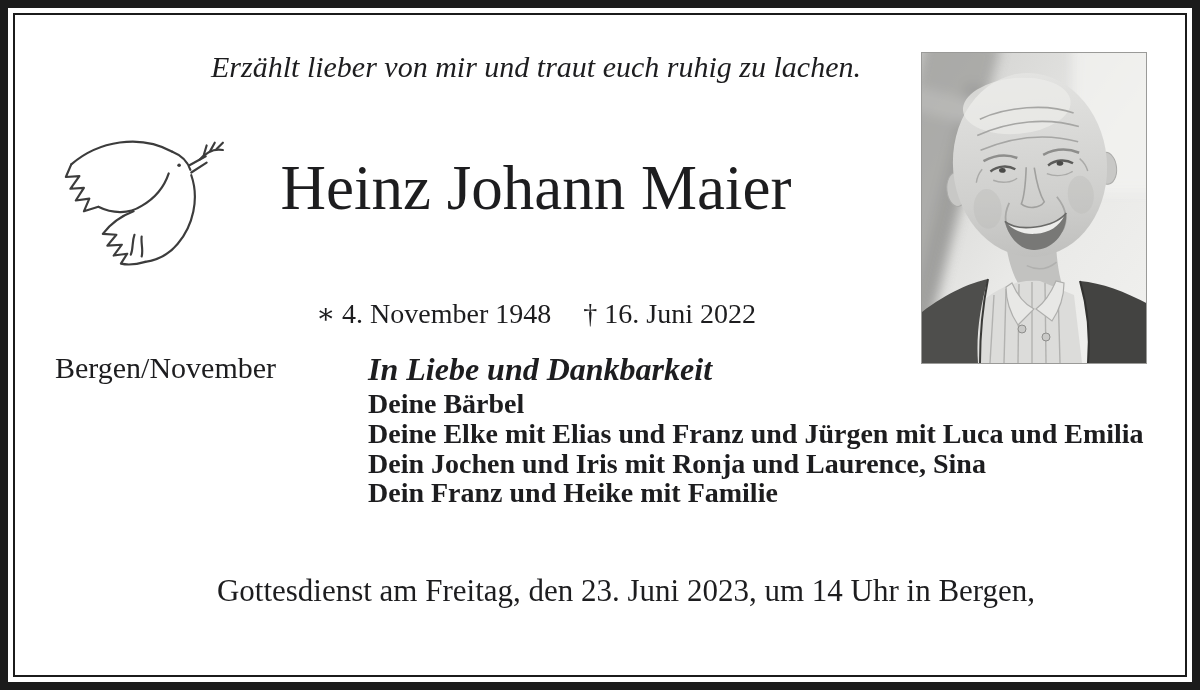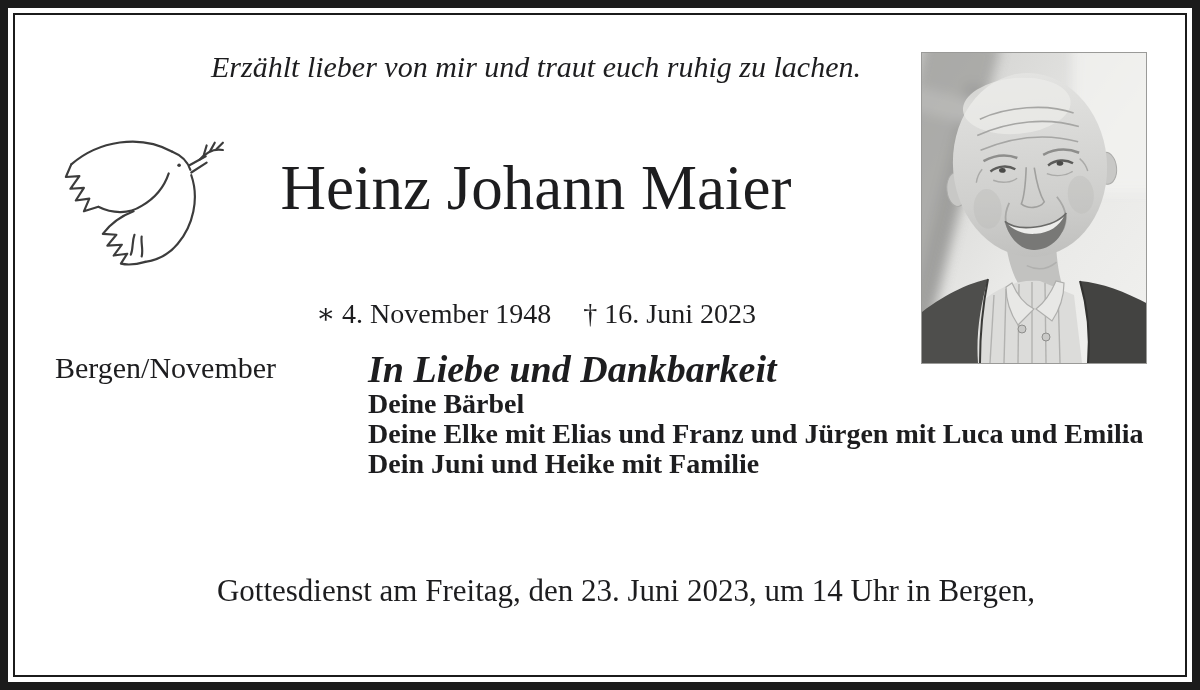--- a/index.html
+++ b/index.html
@@ -34,21 +34,21 @@
   }
   .place {
     position:absolute; left:55px; top:351px;
     font-size:30px; line-height:34px; white-space:nowrap;
   }
   .mourners {
     position:absolute; left:368px; top:349px; width:810px;
   }
   .mourners-heading {
     font-style:italic; font-weight:bold;
-    font-size:38px; line-height:40px; white-space:nowrap;
+    font-size:32px; line-height:40px; white-space:nowrap;
   }
   .mourner-line {
     font-size:28px; line-height:29.8px; white-space:nowrap;font-weight:bold;
   }
   .service {
     position:absolute; left:15px; top:573px; width:1170px;
     text-align:center; font-size:31px; line-height:36px; white-space:nowrap;margin-left:26px;
   }
   .photo {
     position:absolute; left:921px; top:52px; width:224px; height:310px;
@@ -94,21 +94,21 @@
 
       <path d="M 98 118 C 95 126, 97 133, 94 140"></path>
       <path d="M 106 120 C 105 128, 108 134, 106 142"></path>
     </svg>
   </div>
 
   <div class="name">Heinz Johann Maier</div>
 
   <div class="dates">
     <span>∗ 4. November 1948</span>
-    <span>† 16. Juni 2023</span>
+    <span>† 16. Juni 2022</span>
   </div>
 
   <div class="photo">
     <svg viewBox="0 0 224 310" width="224" height="310">
       <defs>
         <linearGradient id="pbg" x1="0" y1="0" x2="1" y2="1">
           <stop offset="0" stop-color="#cfcfcd"></stop>
           <stop offset="0.55" stop-color="#e9e9e7"></stop>
           <stop offset="1" stop-color="#f1f1ef"></stop>
         </linearGradient>
@@ -192,19 +192,20 @@
       </g>
     </svg>
   </div>
 
   <div class="place">Bergen/November</div>
 
   <div class="mourners">
     <div class="mourners-heading">In Liebe und Dankbarkeit</div>
     <div class="mourner-line">Deine Bärbel</div>
     <div class="mourner-line">Deine Elke mit Elias und Franz und Jürgen mit Luca und Emilia</div>
-    <div class="mourner-line">Dein Juni und Heike mit Familie</div>
+    <div class="mourner-line">Dein Jochen und Iris mit Ronja und Laurence, Sina</div>
+    <div class="mourner-line">Dein Franz und Heike mit Familie</div>
   </div>
 
   <div class="service">
     <div>Gottesdienst am Freitag, den 23. Juni 2023, um 14 Uhr in Bergen,</div>
   </div>
 </div>
 
 </body></html>

